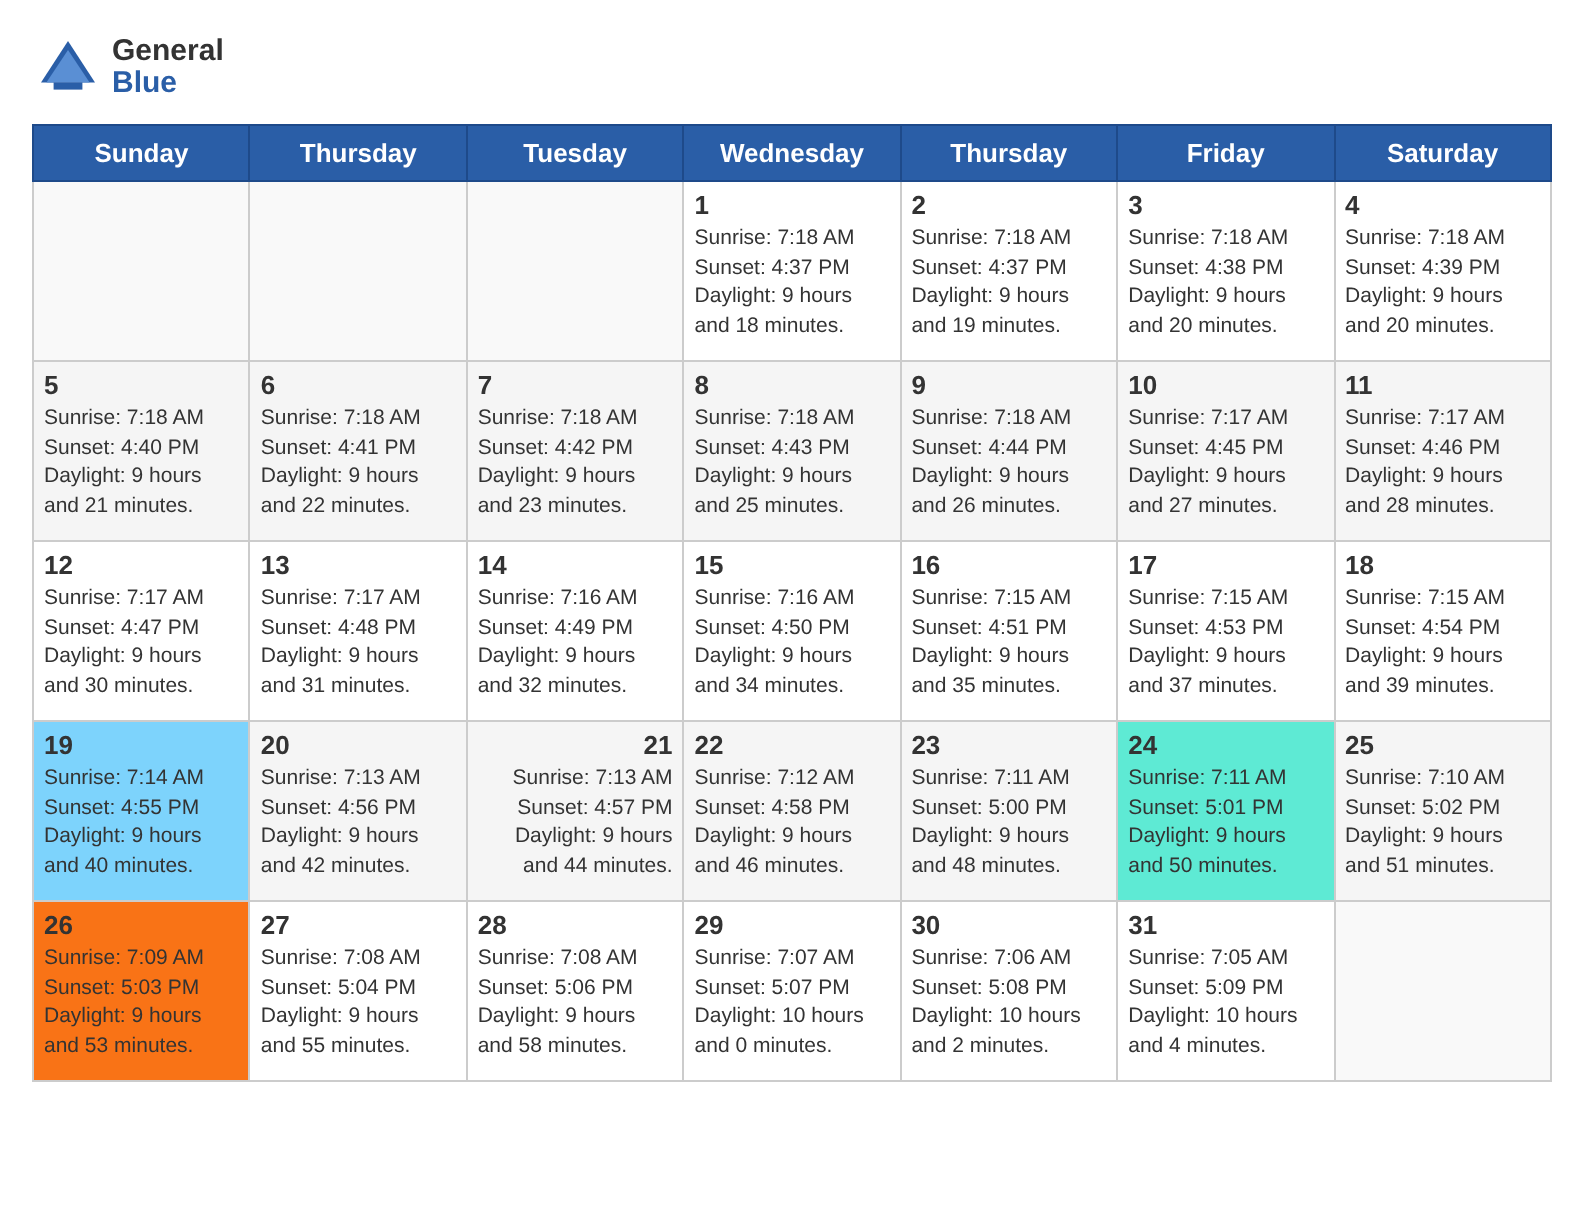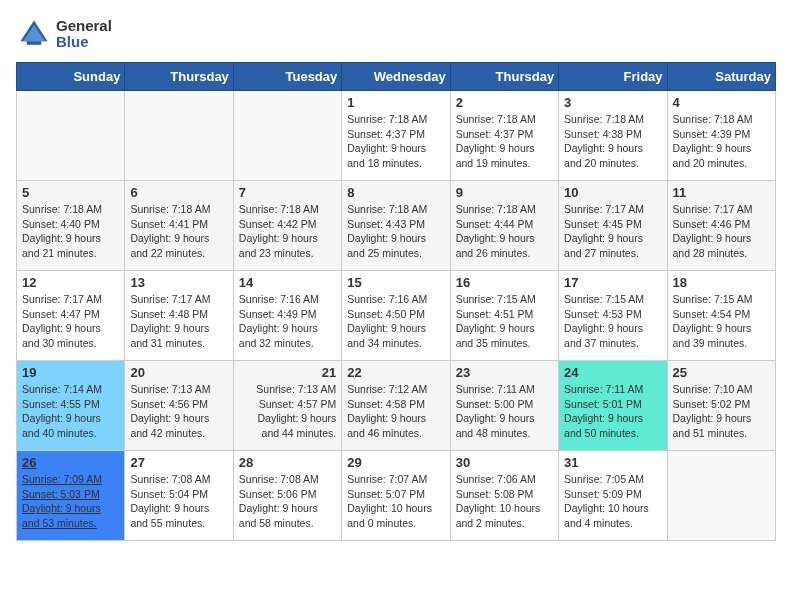--- a/index.html
+++ b/index.html
@@ -56,21 +56,21 @@
       width: 100%;
       border-collapse: collapse;
       border: 1px solid #ccc;
     }
     .calendar th {
       background: #2a5ea7;
       color: #fff;
       font-size: 13px;
       font-weight: bold;
       padding: 6px 4px;
-      text-align: right;
+      text-align: center;
       border: 1px solid #1e4a8a;
     }
     .calendar td {
       border: 1px solid #ccc;
       vertical-align: top;
       padding: 4px 5px;
       width: calc(100% / 7);
       height: 90px;
       background: #fff;
       font-size: 11px;
@@ -310,21 +310,21 @@
         </td>
         <td style="background: rgb(245, 245, 245);">
           <div class="day-num">25</div>
           <div class="day-info" style="white-space: pre-line;">Sunrise: 7:10 AM
 Sunset: 5:02 PM
 Daylight: 9 hours
 and 51 minutes.</div>
         </td>
       </tr>
       <tr style="background: rgb(255, 255, 255);">
-        <td style="background: #3b82f6; text-decoration: underline;">
+        <td style="background: #f97316;">
           <div class="day-num">26</div>
           <div class="day-info" style="white-space: pre-line;">Sunrise: 7:09 AM
 Sunset: 5:03 PM
 Daylight: 9 hours
 and 53 minutes.</div>
         </td>
         <td style="background: rgb(255, 255, 255);">
           <div class="day-num">27</div>
           <div class="day-info" style="white-space: pre-line;">Sunrise: 7:08 AM
 Sunset: 5:04 PM

